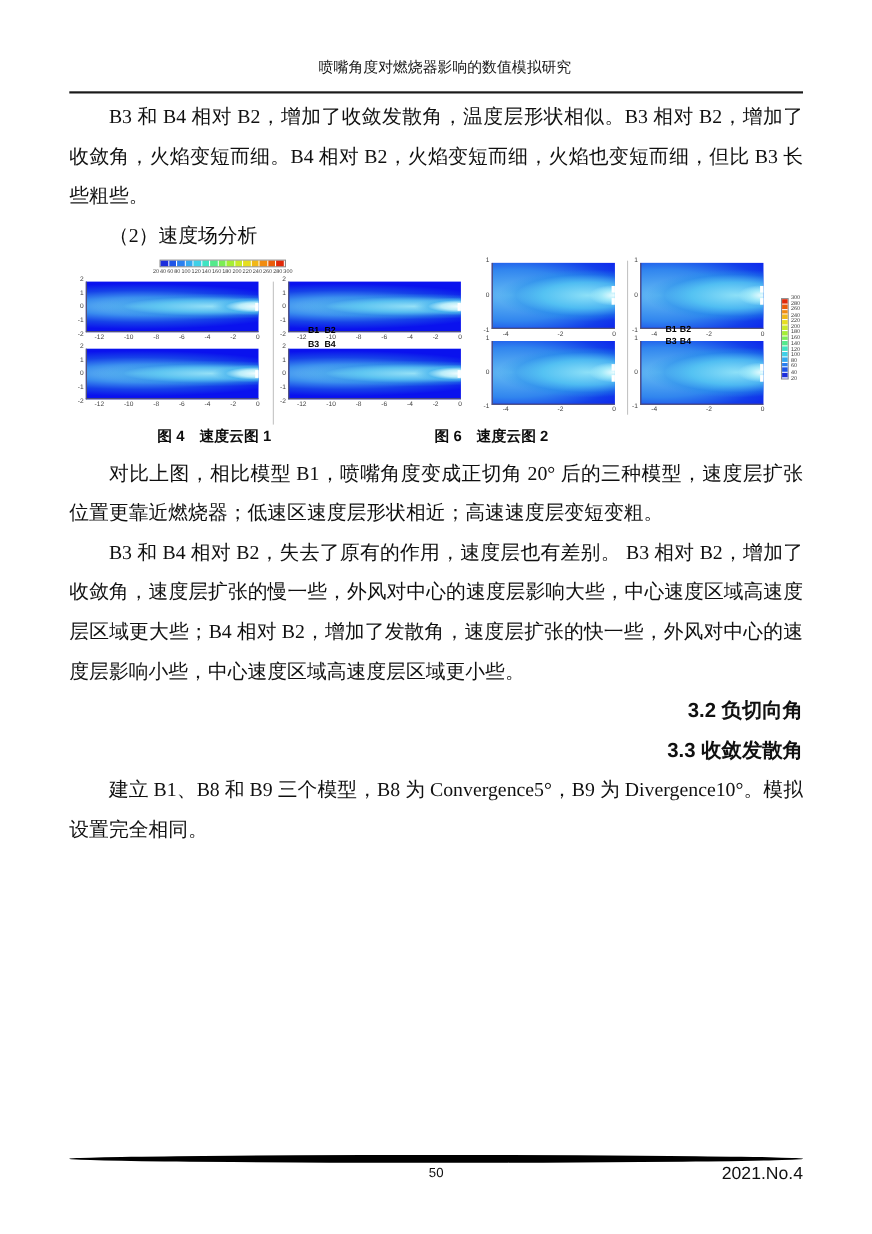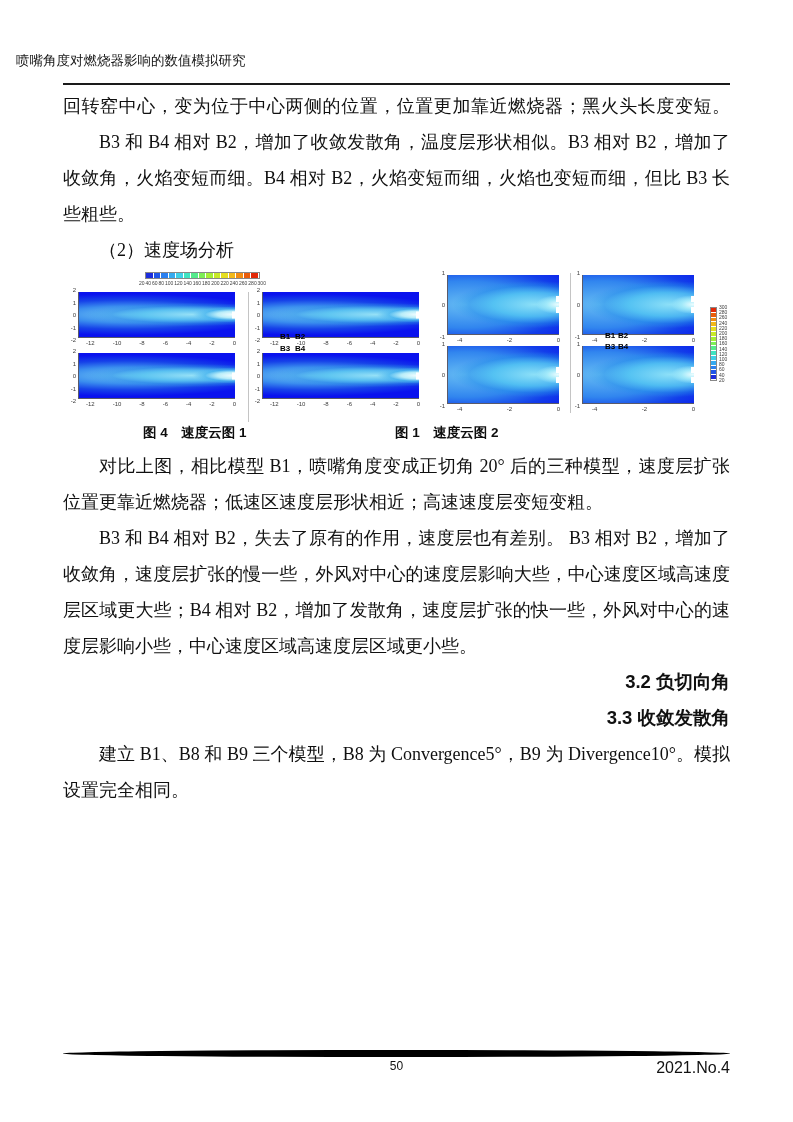--- a/index.html
+++ b/index.html
@@ -6,21 +6,21 @@
   html,body { background:#e8e8e8; }
   .page {
     position:relative; width:793px; height:1122px; margin:0 auto;
     background:#ffffff; overflow:hidden;
     font-family:"Liberation Serif","DejaVu Serif",serif;
     color:#101010;
   }
   
   .hdr-title {
     position:absolute; top:52px; left:0; width:100%;
-    text-align:left; font-size:13.5px; color:#151515;padding-left:16px;
+    text-align:center; font-size:13.5px; color:#151515;padding-left:16px;
   }
   .hdr-rule { position:absolute; top:83px; left:63px; width:667px; height:2px; background:#1a1a1a; }
 
   
   .content {
     position:absolute; left:63px; top:88px; width:667px;
     font-size:18px; line-height:36px; text-align:justify;
   }
   .content p { margin:0; }
   p.indent { text-indent:2em; }
@@ -138,21 +138,20 @@
 </style>
 </head>
 <body>
 
 <div class="page">
 
   <div class="hdr-title">喷嘴角度对燃烧器影响的数值模拟研究</div>
   <div class="hdr-rule"></div>
 
   <div class="content">
-    <p class="cont">回转窑中心，变为位于中心两侧的位置，位置更加靠近燃烧器；黑火头长度变短。</p>
     <p class="indent">B3 和 B4 相对 B2，增加了收敛发散角，温度层形状相似。B3 相对 B2，增加了收敛角，火焰变短而细。B4 相对 B2，火焰变短而细，火焰也变短而细，但比 B3 长些粗些。</p>
     <p class="indent">（2）速度场分析</p>
 
     <div class="figures">
 
       <div class="cbar-h">
           <span style="background: rgb(28, 45, 220);"></span>
           <span style="background: rgb(31, 85, 232);"></span>
           <span style="background: rgb(42, 128, 240);"></span>
           <span style="background: rgb(53, 170, 240);"></span>
@@ -357,21 +356,21 @@
           <span>140</span>
           <span>120</span>
           <span>100</span>
           <span>80</span>
           <span>60</span>
           <span>40</span>
           <span>20</span>
         </div>
 
       <div class="fig-caption cap4">图 4　速度云图 1</div>
-      <div class="fig-caption cap5">图 1　速度云图 2</div>
+      <div class="fig-caption cap5">图 6　速度云图 2</div>
     </div>
 
     <p class="indent">对比上图，相比模型 B1，喷嘴角度变成正切角 20° 后的三种模型，速度层扩张位置更靠近燃烧器；低速区速度层形状相近；高速速度层变短变粗。</p>
     <p class="indent">B3 和 B4 相对 B2，失去了原有的作用，速度层也有差别。 B3 相对 B2，增加了收敛角，速度层扩张的慢一些，外风对中心的速度层影响大些，中心速度区域高速度层区域更大些；B4 相对 B2，增加了发散角，速度层扩张的快一些，外风对中心的速度层影响小些，中心速度区域高速度层区域更小些。</p>
     <p class="sec-heading">3.2 负切向角</p>
     <p class="sec-heading">3.3 收敛发散角</p>
     <p class="indent">建立 B1、B8 和 B9 三个模型，B8 为 Convergence5°，B9 为 Divergence10°。模拟设置完全相同。</p>
   </div>
 
   <div class="ftr-bar"></div>

